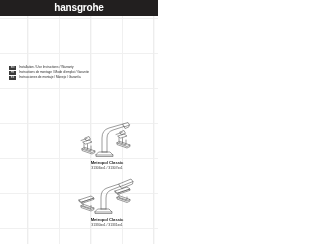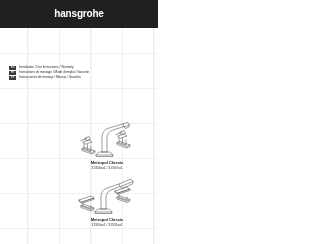--- a/index.html
+++ b/index.html
@@ -34,21 +34,21 @@
     background-image:
       linear-gradient(to right, #ededed 1px, transparent 1px);
     background-size: 63px 100%;
     background-position: 27px 0;
     pointer-events: none;
   }
   
   .header {
     position: absolute;
     top: 0; left: 0; right: 0;
-    height: 28px;
+    height: 16px;
     background: #221f1f;
     z-index: 5;
   }
   .logo {
     position: absolute;
     left: 50%;
     top: 50%;
     transform: translate(-50%, -50%);
     color: #ffffff;
     font-size: 10px;

